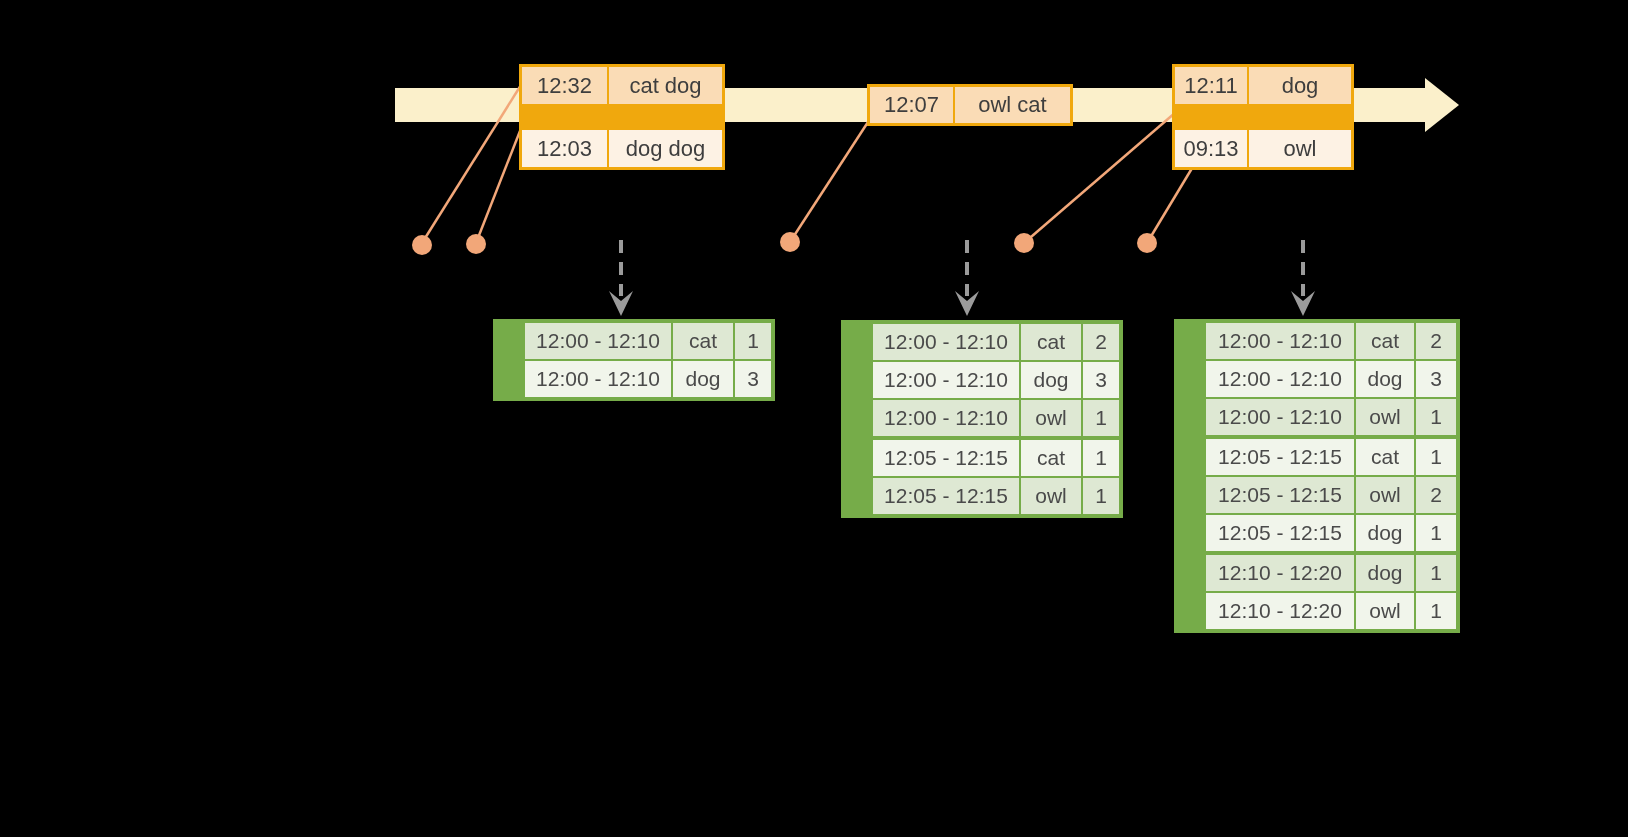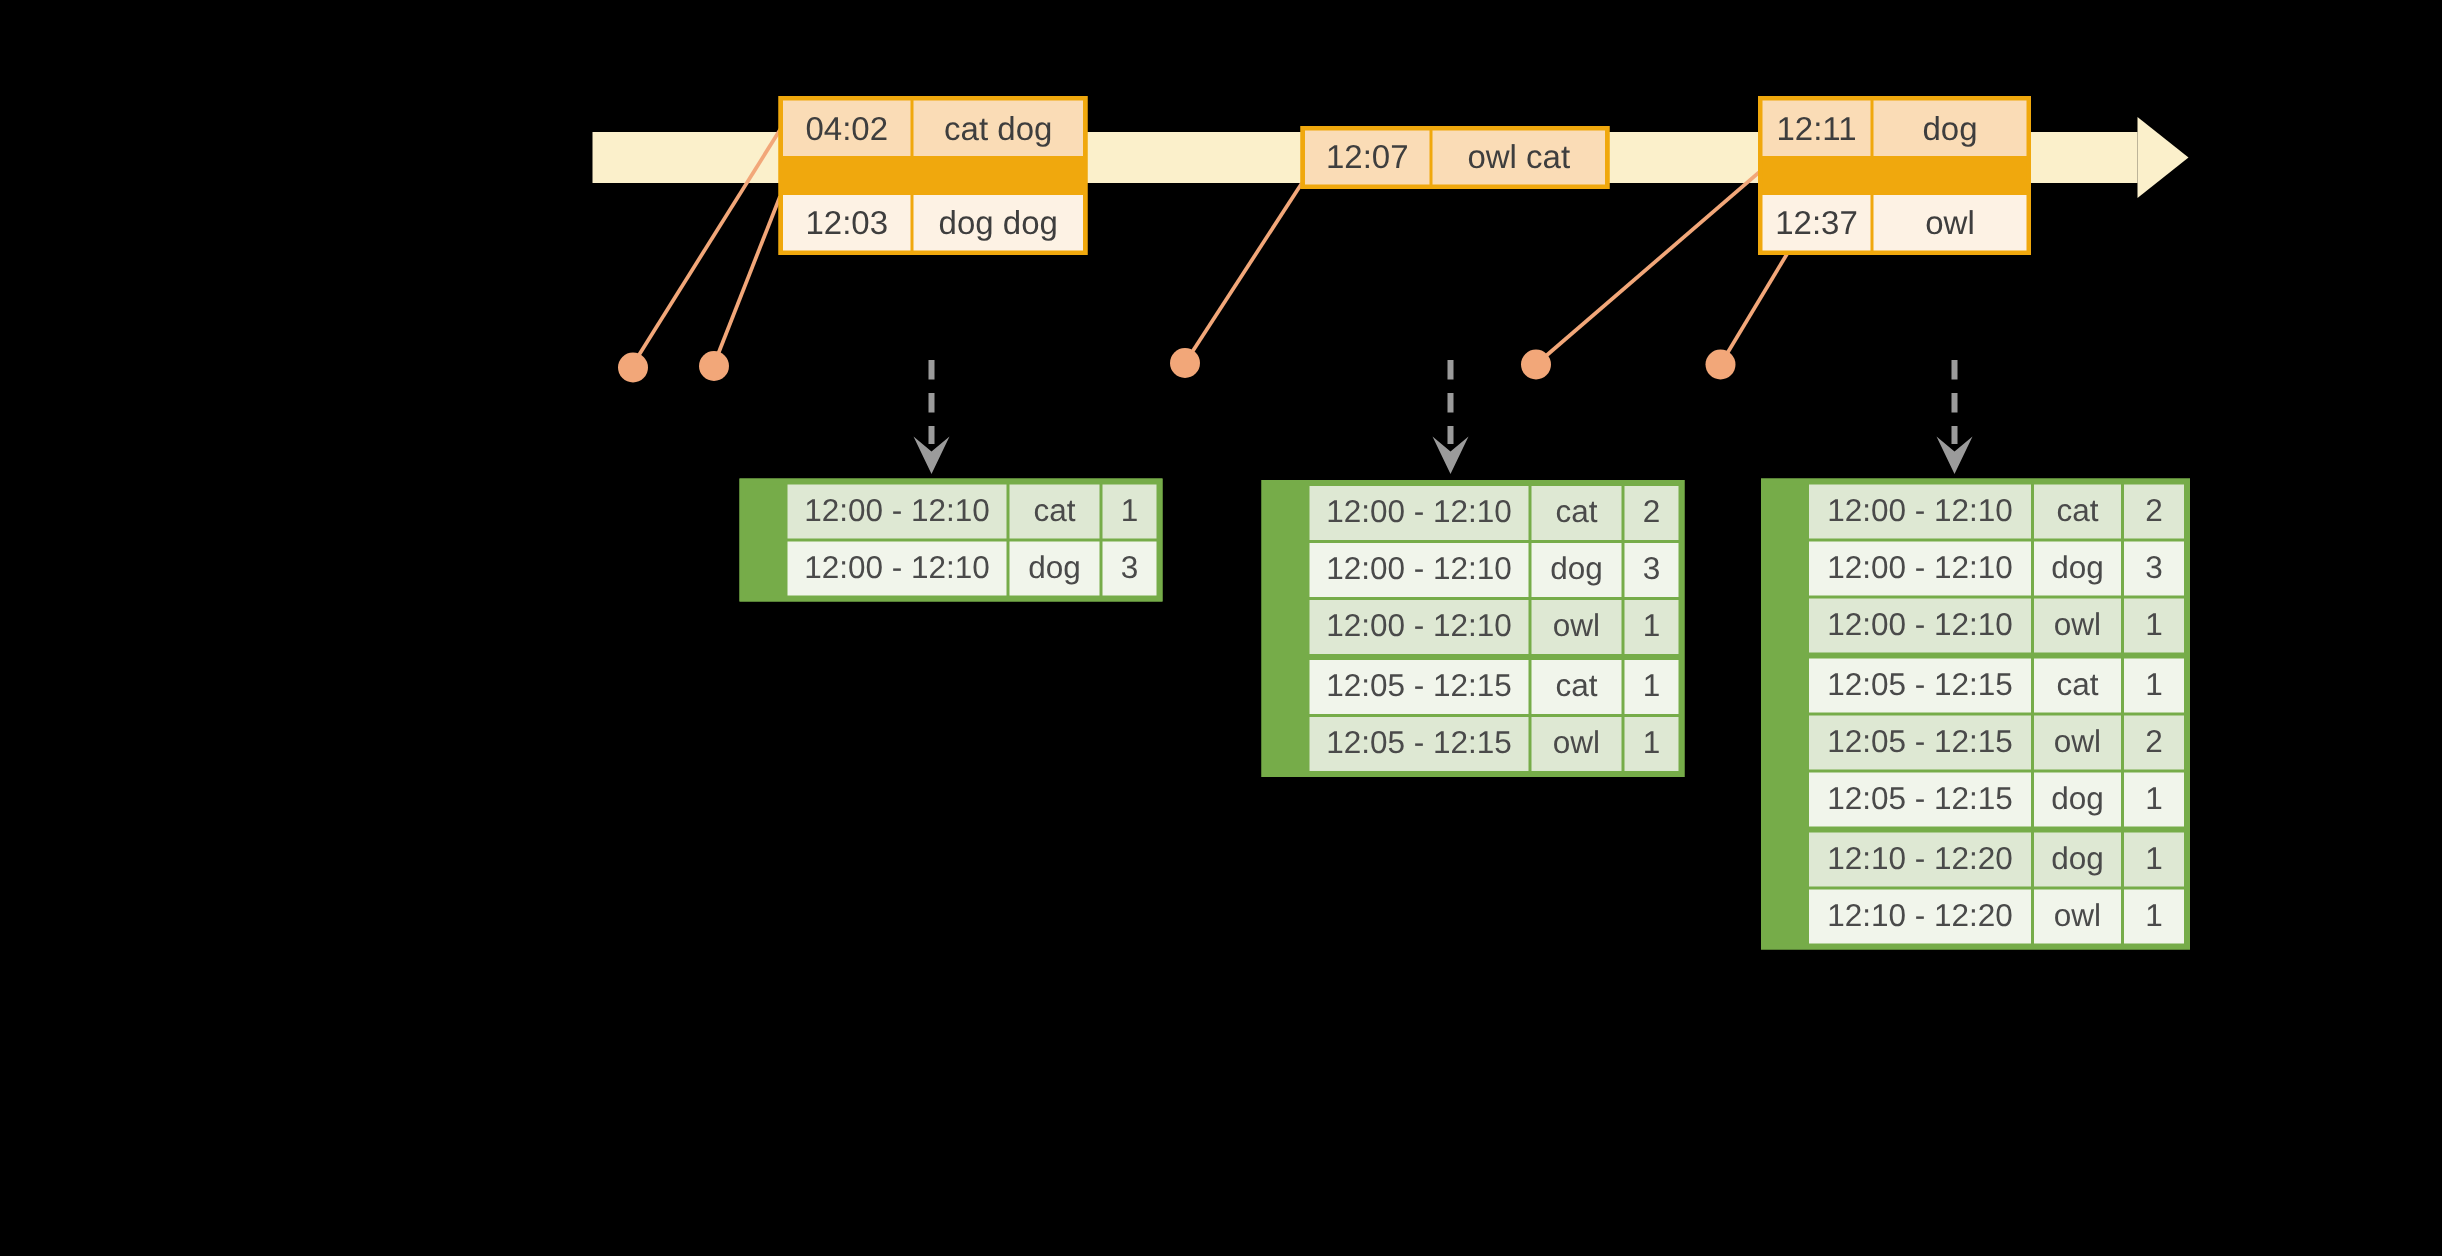--- a/index.html
+++ b/index.html
@@ -76,41 +76,41 @@
       </g>
       <g>
         <line x1="1303" y1="240" x2="1303" y2="296" stroke-width="4" stroke-dasharray="13 9"></line>
         <polygon points="1291,291 1303,301 1315,291 1303,316" stroke="none"></polygon>
       </g>
     </g>
   </svg>
 
   <div class="event-table" style="left:519px;top:64px;--tw:85px;--ww:113px;">
       <div class="event-row peach">
-        <div class="cell time">04:02</div>
+        <div class="cell time">12:32</div>
         <div class="cell word">cat dog</div>
       </div>
       <div class="event-row cream">
         <div class="cell time">12:03</div>
         <div class="cell word">dog dog</div>
       </div>
     </div>
   <div class="event-table single" style="left:867px;top:84px;--tw:83px;--ww:115px;">
       <div class="event-row peach">
         <div class="cell time">12:07</div>
         <div class="cell word">owl cat</div>
       </div>
     </div>
   <div class="event-table" style="left:1172px;top:64px;--tw:72px;--ww:102px;">
       <div class="event-row peach">
         <div class="cell time">12:11</div>
         <div class="cell word">dog</div>
       </div>
       <div class="event-row cream">
-        <div class="cell time">12:37</div>
+        <div class="cell time">09:13</div>
         <div class="cell word">owl</div>
       </div>
     </div>
 
   <div class="result-table" style="left:493px;top:319px;--tw:146px;--ww:60px;--cw:36px;">
       <div class="result-row dark">
         <div class="cell window">12:00 - 12:10</div>
         <div class="cell word">cat</div>
         <div class="cell count">1</div>
       </div>

